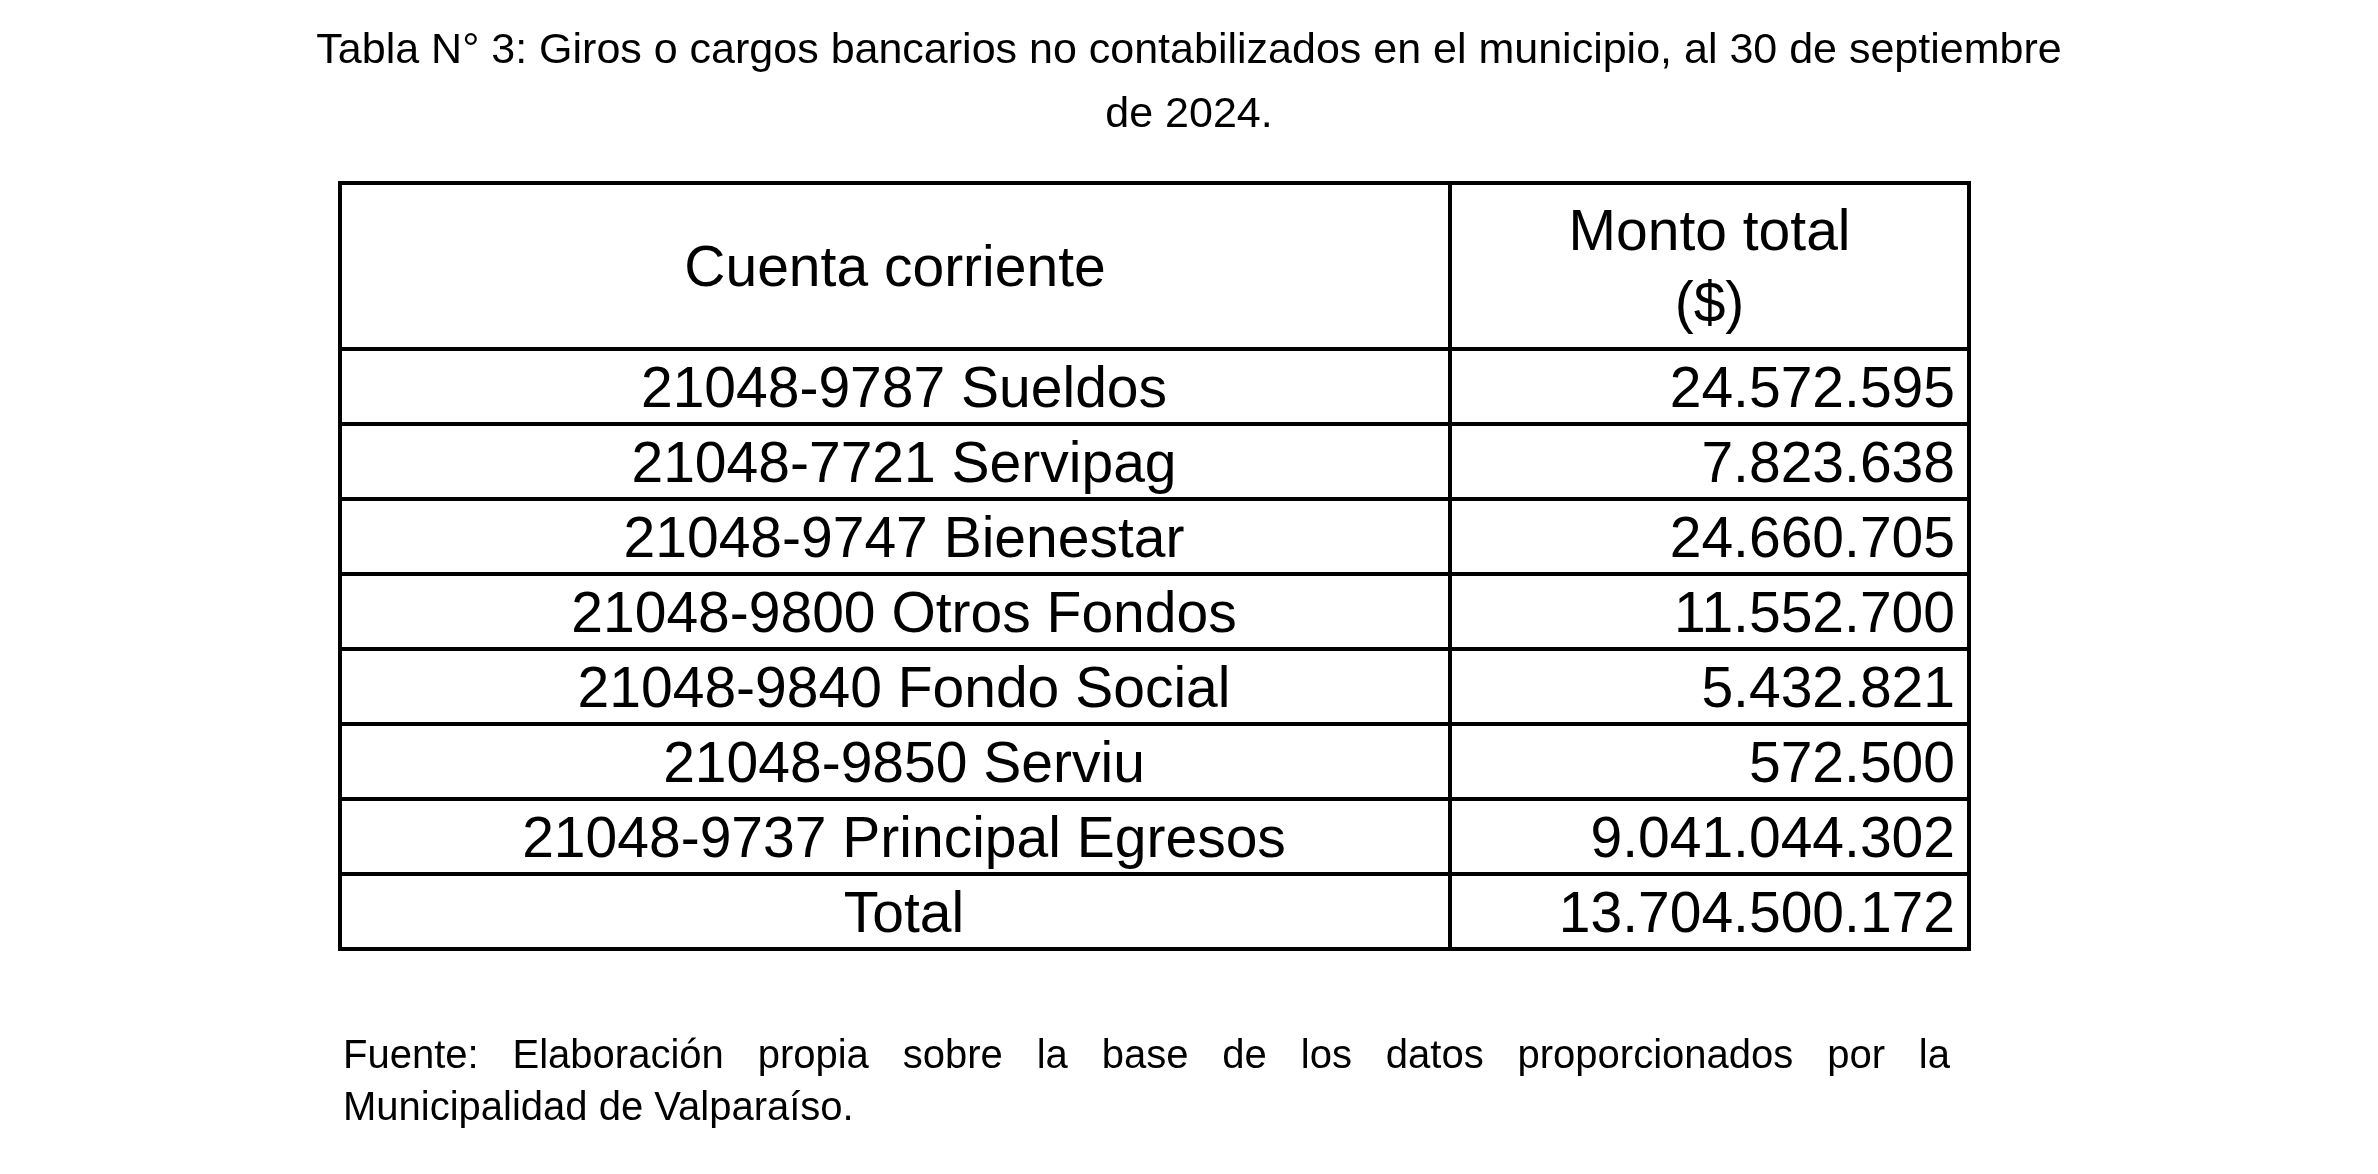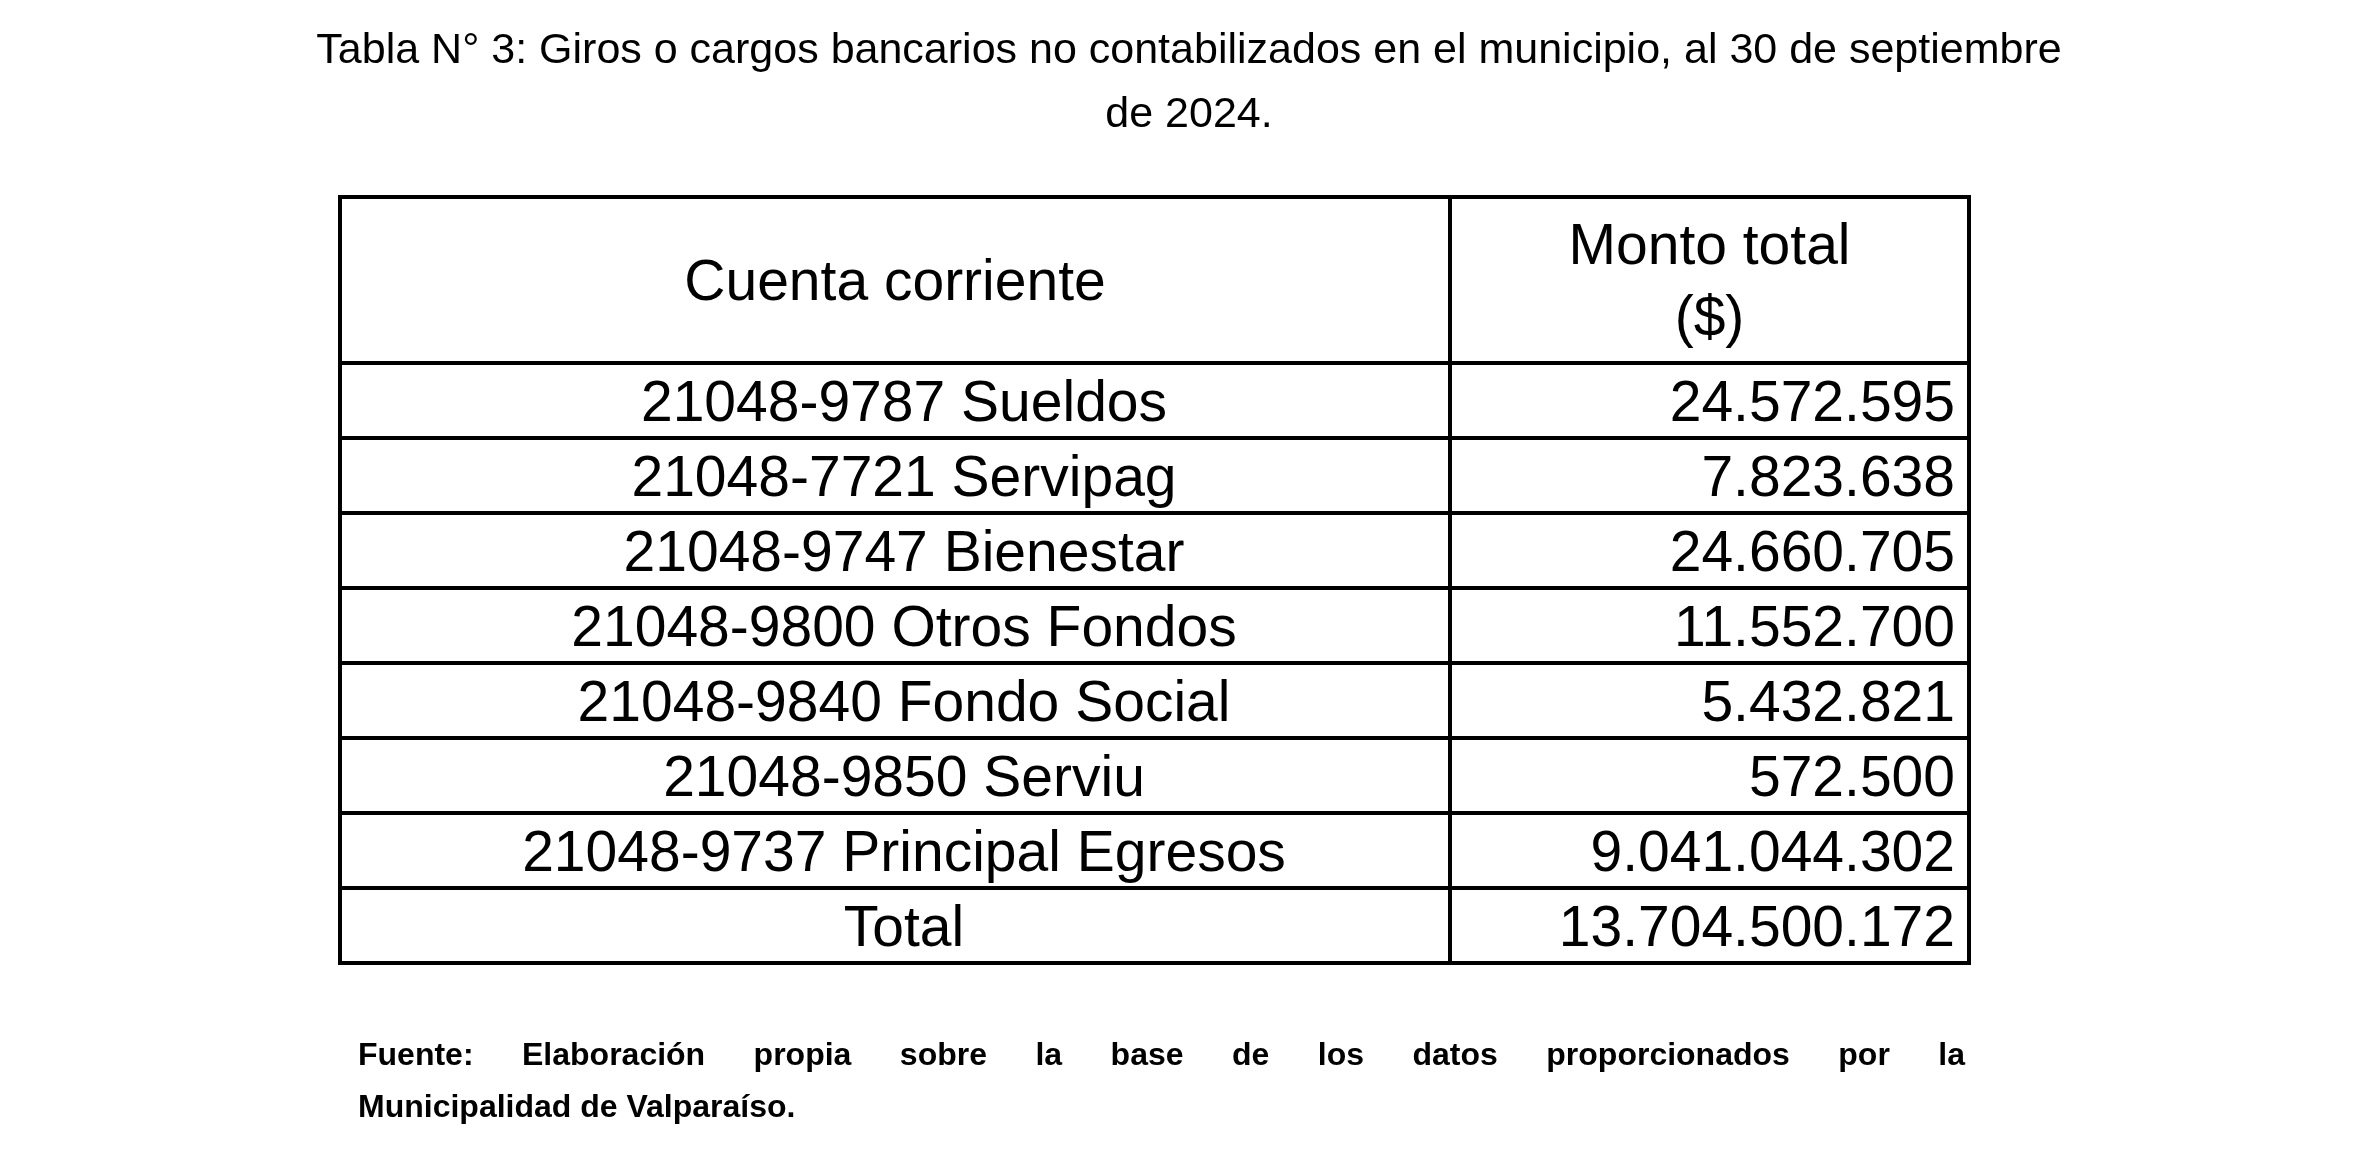--- a/index.html
+++ b/index.html
@@ -18,21 +18,21 @@
     left: 0;
     width: 2378px;
     text-align: center;
     font-size: 43px;
     line-height: 64px;
     white-space: nowrap;
   }
   table.money-table {
     position: absolute;
     left: 338px;
-    top: 195px;
+    top: 181px;
     width: 1629px;
     border-collapse: collapse;
     table-layout: fixed;
   }
   col.c-account { width: 1110px; }
   col.c-amount  { width: 519px; }
   th, td {
     border: 4px solid #000000;
     font-size: 57px;
     font-weight: normal;
@@ -40,26 +40,25 @@
     overflow: hidden;
     padding: 0;
   }
   thead tr { height: 166px; }
   thead th { text-align: center; line-height: 72px; }
   tbody tr { height: 75px; }
   td.acc { text-align: center;  padding-left: 18px; }
   td.amt { text-align: right; padding-right: 12px; }
   .footnote {
     position: absolute;
-    left: 358px;
+    left: 343px;
     top: 1028px;
     width: 1607px;
-    font-size: 32px;
+    font-size: 40px;
     line-height: 52px;
-    font-weight: bold;
   }
   .footnote .just {
     text-align: justify;
     text-align-last: justify;
   }
 </style>
 </head>
 <body>
 
 <div class="caption">

